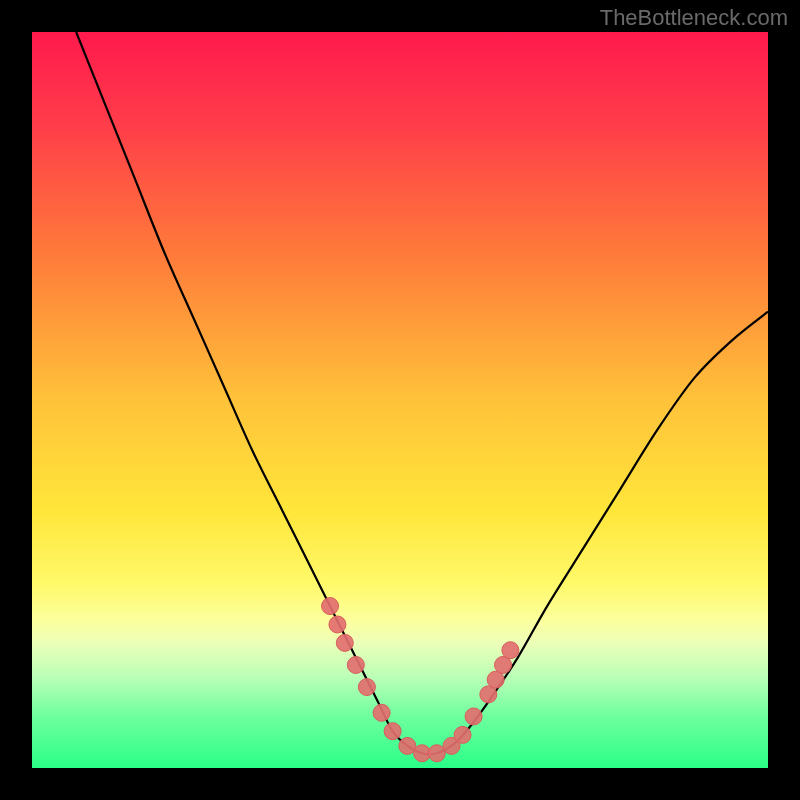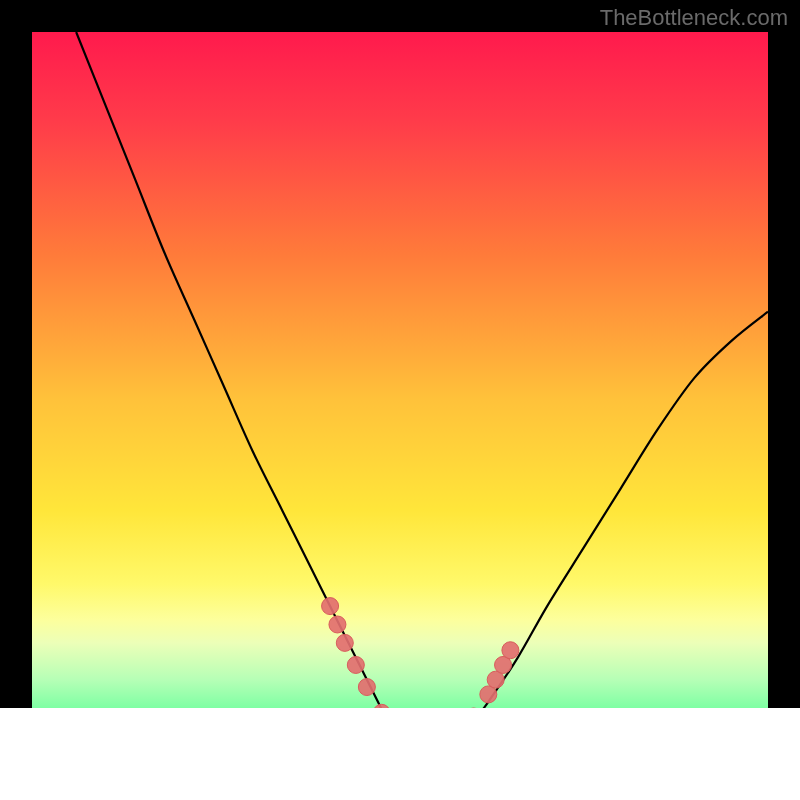--- a/index.html
+++ b/index.html
@@ -4,21 +4,21 @@
 <style>
   body {
     margin: 0;
     padding: 0;
     background: #ffffff;
     font-family: Arial, sans-serif;
   }
   .stage {
     position: relative;
     width: 800px;
-    height: 708px;
+    height: 800px;
     background: #000000;
   }
   .watermark {
     position: absolute;
     top: 5px;
     right: 12px;
     color: #6a6a6a;
     font-size: 22px;
     font-weight: 500;
     z-index: 10;

